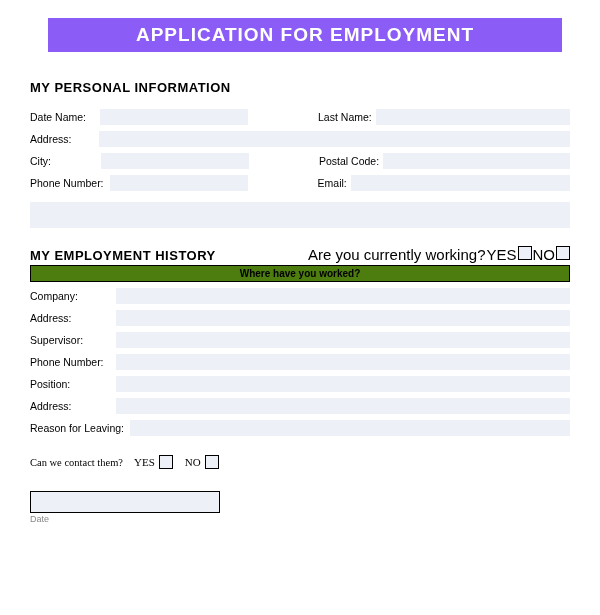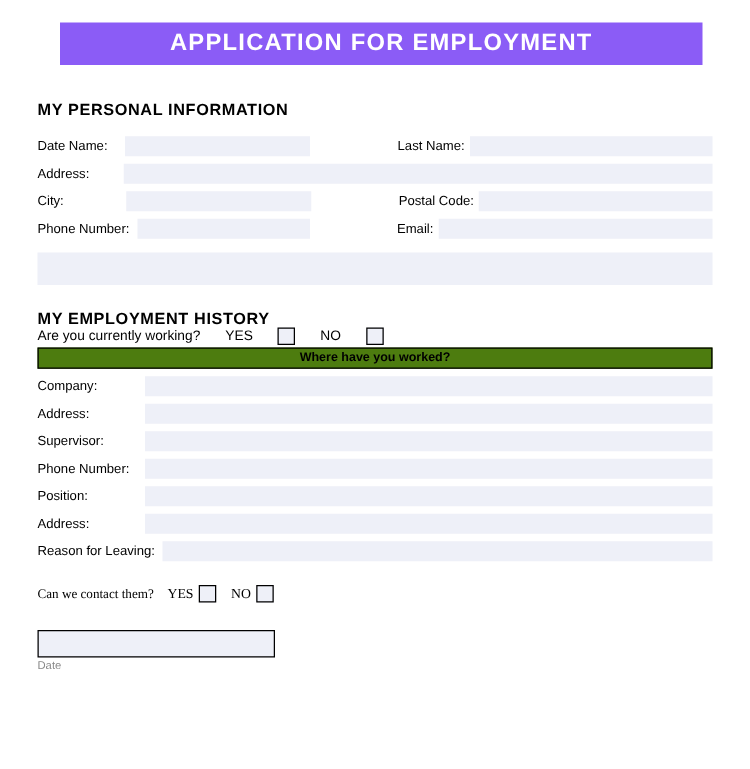--- a/index.html
+++ b/index.html
@@ -56,32 +56,30 @@
     outline: none;
     margin-top: 3px;
     resize: none;
   }
   .history-header-row {
     display: flex;
     align-items: baseline;
     justify-content: space-between;
     margin-top: 16px;
     margin-bottom: 2px;
-    flex-direction: column;
   }
   .history-heading {
     font-size: 13px;
     font-weight: bold;
     letter-spacing: 0.5px;
   }
   .working-q {
-    font-size: 11px;
+    font-size: 15px;
     display: flex;
-    align-items: center;
-    gap: 20px;
+    gap: 1px;
   }
   .checkbox {
     width: 14px;
     height: 14px;
     border: 1px solid #000;
     background: #eef0f8;
     display: inline-block;
   }
   .sub-banner {
     background: #4d7c0f;

